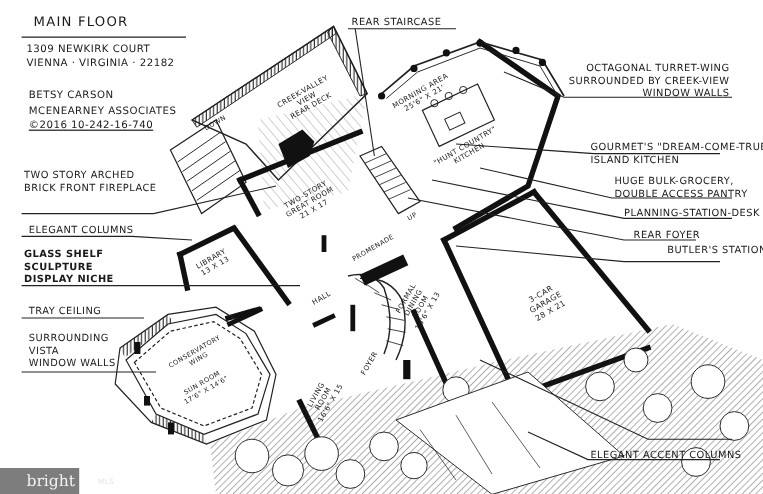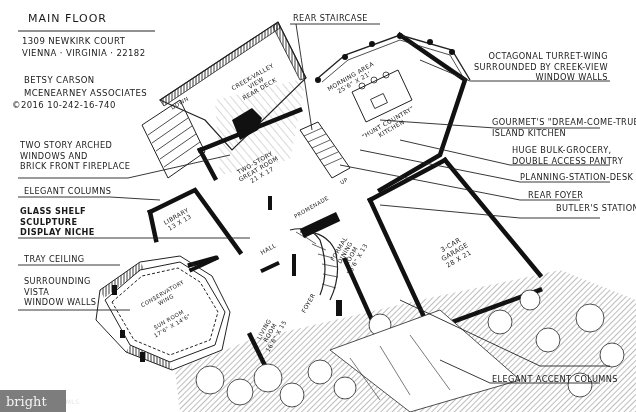--- a/index.html
+++ b/index.html
@@ -2,21 +2,21 @@
 <html><head>
 <meta charset="utf-8">
 <style>
   * { margin: 0; padding: 0; box-sizing: border-box; }
   html, body { width: 636px; height: 412px; background: #ffffff; overflow: hidden; }
   body { position: relative; font-family: "DejaVu Sans", sans-serif; color: #111; }
   .canvas { position: absolute; left: 0; top: 0; width: 636px; height: 378px; }
   .hand { font-family: "DejaVu Sans", sans-serif; font-size: 8.2px; letter-spacing: 0.4px; color: #1a1a1a; text-transform: uppercase; position: absolute; line-height: 10.5px; white-space: nowrap; }
   .title { font-size: 11px; letter-spacing: 1px; }
   .addr { font-size: 8.5px; }
-  .watermark { position: absolute; left: 0; top: 390px; width: 66px; height: 22px; background: #6f6f6f; opacity: 0.9; display: flex; align-items: center; padding-left: 6px; gap: 19px; }
+  .watermark { position: absolute; left: 0; top: 390px; width: 66px; height: 22px; background: #6f6f6f; opacity: 0.9; display: flex; align-items: center; padding-left: 22px; gap: 19px; }
   .wm-main { color: #f2f2f2; font-family: "DejaVu Serif", serif; font-size: 13px; }
   .wm-sub { color: #e0e0e0; font-size: 6px; font-family: "DejaVu Sans", sans-serif; letter-spacing: 0.5px; }
 </style>
 </head>
 <body>
 
 <div class="canvas">
 
   <svg width="636" height="412" viewBox="0 0 636 412" style="position:absolute;left:0;top:0">
     <defs>
@@ -193,25 +193,24 @@
       <polyline points="610,366 540,366 400,300"></polyline>
       <polyline points="600,383 490,383 440,360"></polyline>
     </g>
   </svg>
 
   <div class="hand title" style="left:28px;top:14px;">Main Floor</div>
   <div class="hand addr" style="left:22px;top:36px;">1309 Newkirk Court</div>
   <div class="hand addr" style="left:22px;top:48px;">Vienna · Virginia · 22182</div>
   <div class="hand addr" style="left:24px;top:75px;">Betsy Carson</div>
   <div class="hand addr" style="left:24px;top:88px;">McEnearney Associates</div>
-  <div class="hand addr" style="left:12px;top:100px;">©2016 10-242-16-740</div>
+  <div class="hand addr" style="left:24px;top:100px;text-decoration:underline;">©2016 10-242-16-740</div>
 
   <div class="hand" style="left:20px;top:140px;">
     <div>Two Story Arched</div>
-    <div>Windows and</div>
     <div>Brick Front Fireplace</div>
   </div>
   <div class="hand" style="left:24px;top:186px;">
     <div>Elegant Columns</div>
   </div>
   <div class="hand" style="left:20px;top:206px;font-weight:bold;">
     <div>Glass Shelf</div>
     <div>Sculpture</div>
     <div>Display Niche</div>
   </div>

